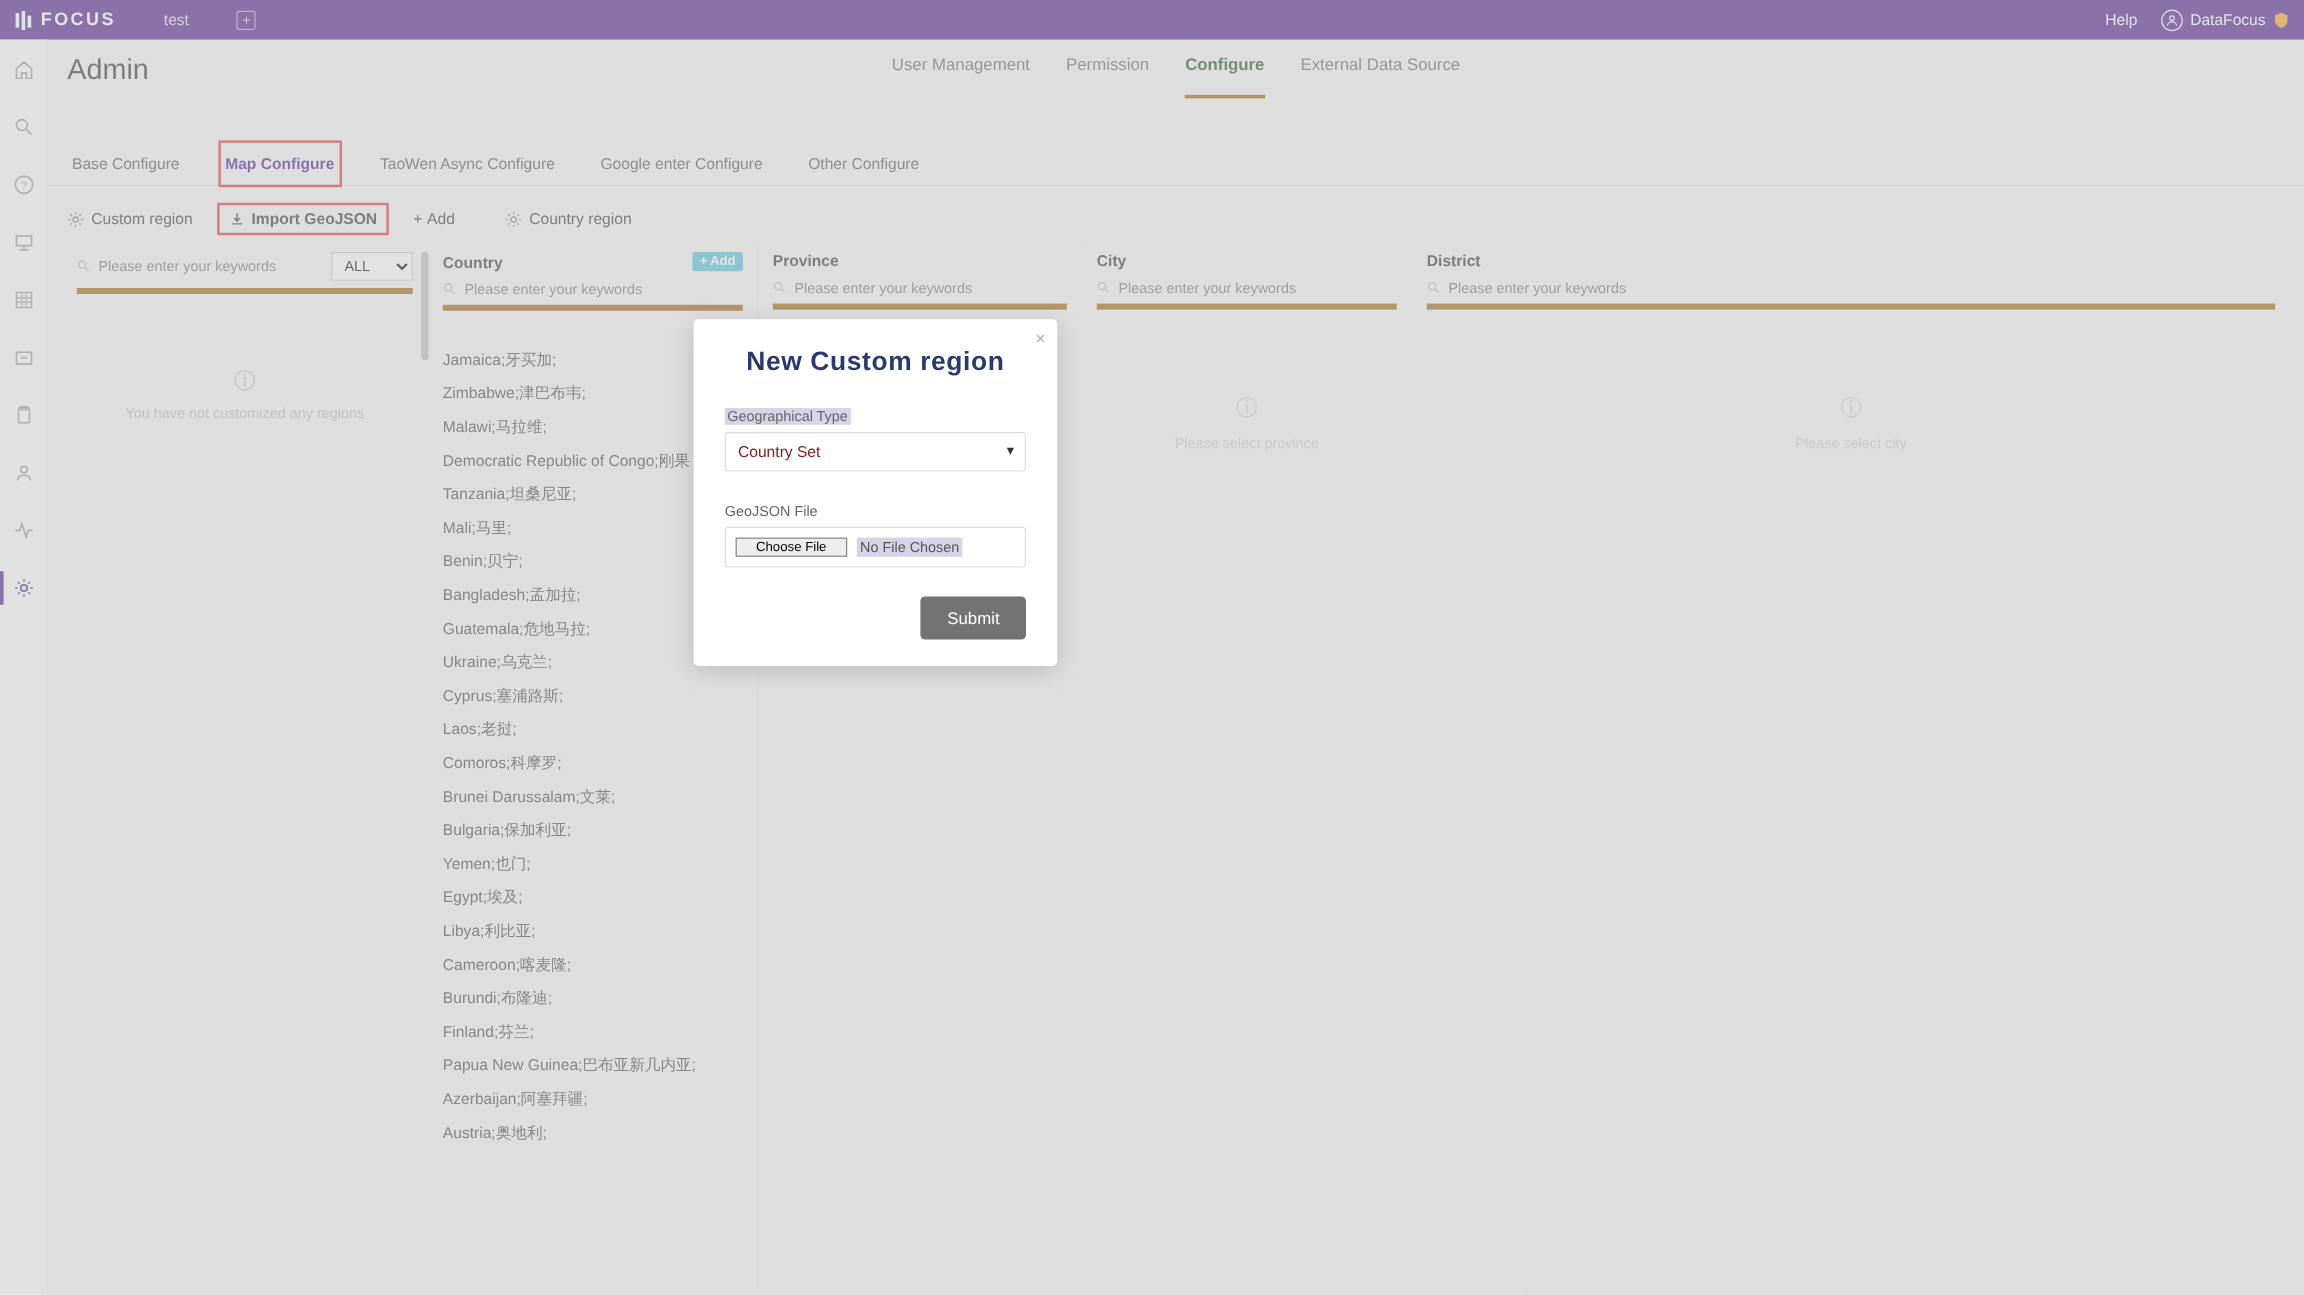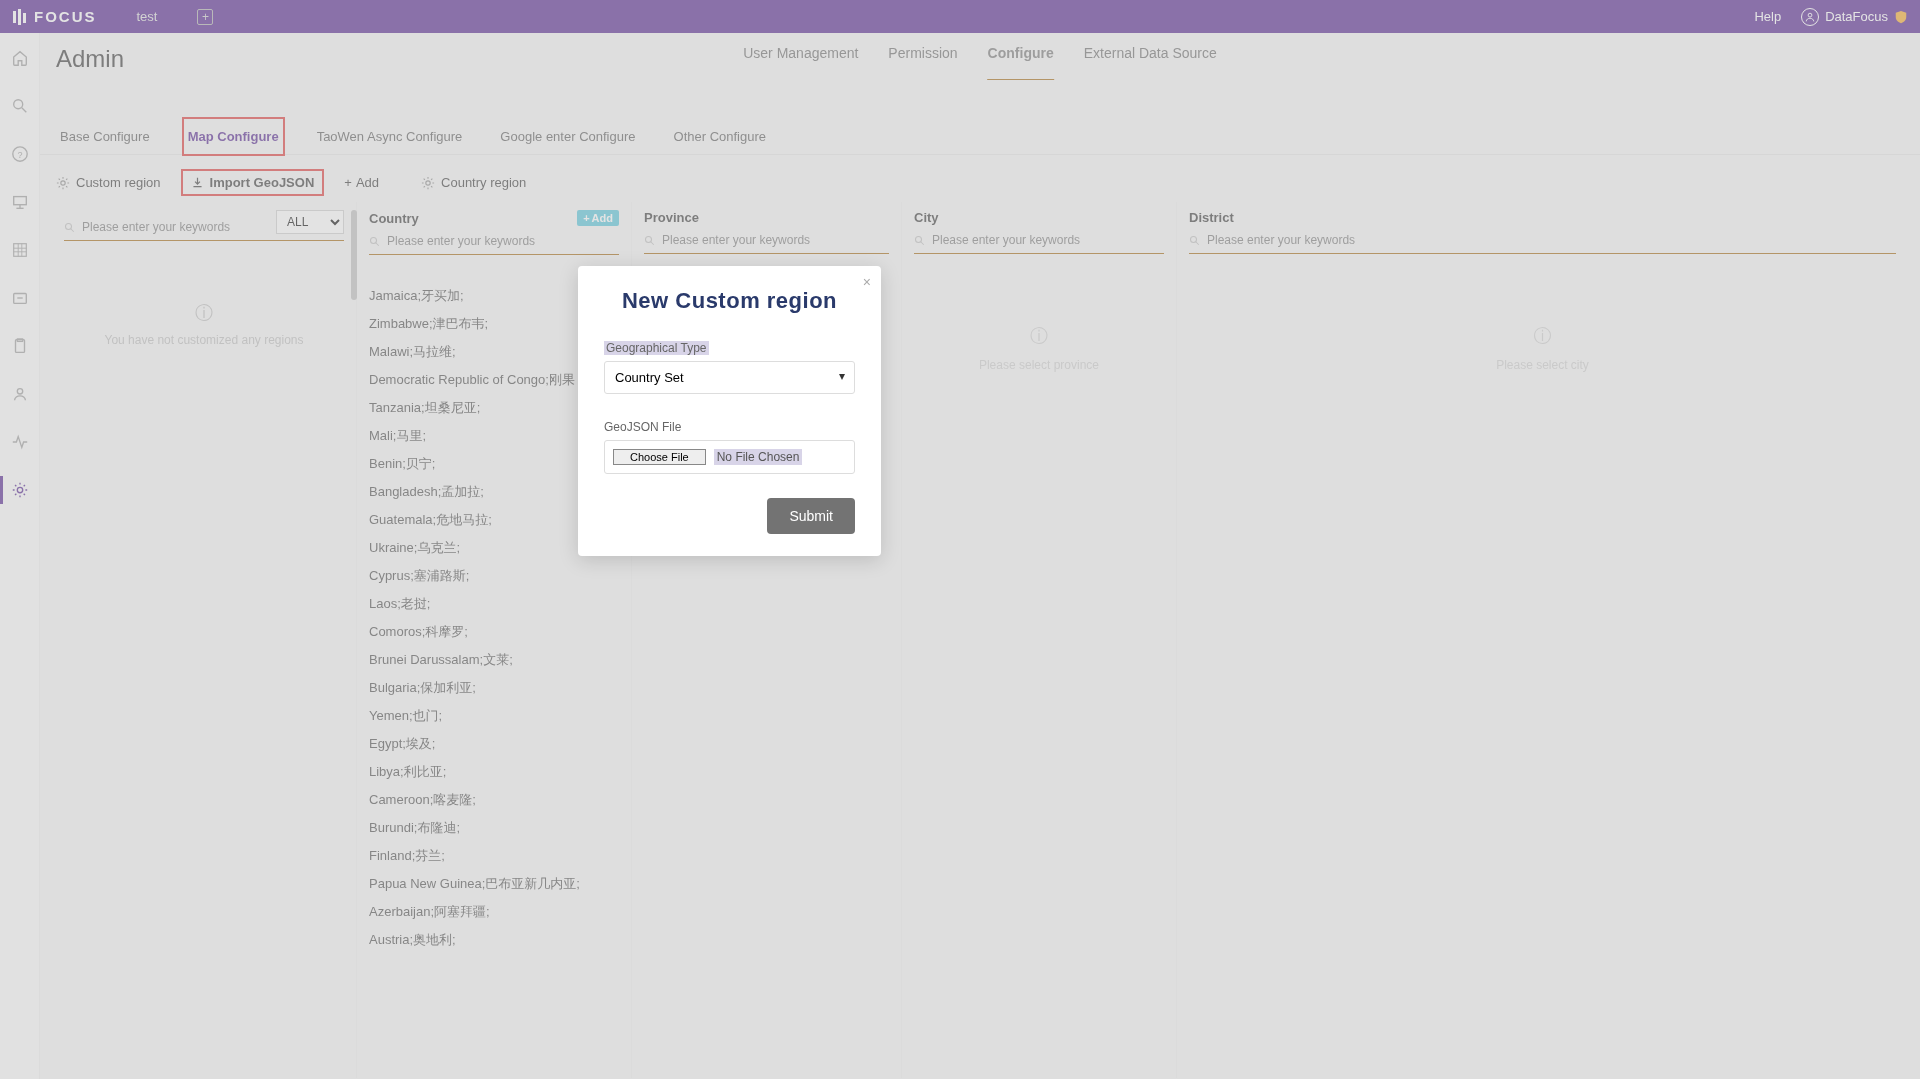--- a/index.html
+++ b/index.html
@@ -22,42 +22,42 @@
 .left-sidebar .side-icon { width: 18px; height: 18px; color: #999; cursor: pointer; }
 .left-sidebar .side-icon.active { color: #4c1b8b; }
 .left-sidebar .active-indicator { position: absolute; left: 0; width: 3px; height: 28px; background: #4c1b8b; }
 
 
 .main { position: absolute; left: 40px; top: 33px; right: 0; bottom: 0; }
 .admin-header { padding: 12px 16px 0; display: flex; align-items: flex-start; }
 .admin-title { font-size: 24px; color: #333; font-weight: 500; }
 .top-tabs { margin-left: auto; margin-right: auto; position: absolute; left: 50%; transform: translateX(-50%); top: 12px; display: flex; gap: 30px; font-size: 14px; color: #666; }
 .top-tabs .tab { padding-bottom: 18px; cursor: pointer; }
-.top-tabs .tab.active { color: #737373; font-weight: 600; border-bottom: 1px solid #a16207; }
+.top-tabs .tab.active { color: #14532d; font-weight: 600; border-bottom: 3px solid #a16207; }
 
 .sub-tabs { margin-top: 46px; padding: 0 16px; display: flex; gap: 30px; font-size: 13px; color: #555; border-bottom: 1px solid #e5e5e5; }
 .sub-tabs .stab { padding: 10px 4px; cursor: pointer; }
 .sub-tabs .stab.active { color: #4c1b8b; font-weight: 600; outline: 2px solid #d33; outline-offset: 0px; }
 
 .toolbar { padding: 16px 16px 8px; display: flex; align-items: center; gap: 22px; font-size: 13px; color: #333; }
 .toolbar .seg { display: flex; align-items: center; gap: 6px; font-weight: 400; }
 .toolbar .seg .gear { color: #888; }
 .toolbar .import-btn { display: flex; align-items: center; gap: 6px; padding: 4px 8px; outline: 2px solid #d33; cursor: pointer; font-weight: 600; }
 .toolbar .add-link { display: flex; align-items: center; gap: 4px; cursor: pointer; }
 
 .region-body { display: flex; padding: 0 12px; gap: 0; height: calc(100% - 170px); }
 .col { border-right: 1px solid #eee; padding: 8px 12px; min-width: 0; }
 .col-custom { width: 305px; }
 .col-country { width: 275px; position: relative; }
 .col-province { width: 270px; }
 .col-city { width: 275px; }
 .col-district { flex: 1; }
 
 .col-head { font-size: 13px; font-weight: 600; color: #333; margin-bottom: 8px; display: flex; align-items: center; justify-content: space-between; }
-.search-row { display: flex; align-items: flex-end; gap: 6px; font-size: 12px; color: #aaa; border-bottom: 1px solid #a16207; padding-bottom: 6px; }
+.search-row { display: flex; align-items: center; gap: 6px; font-size: 12px; color: #aaa; border-bottom: 5px solid #a16207; padding-bottom: 6px; }
 .search-row .mag { color: #bbb; }
 .search-row input { border: none; outline: none; background: transparent; font-size: 12px; flex: 1; color: #555; }
 
 .custom-area { text-align: center; color: #bbb; font-size: 12px; margin-top: 60px; }
 .custom-area .info-icon { font-size: 18px; margin-bottom: 8px; display:block; }
 
 .all-select { margin-left: auto; }
 .all-select select { font-size: 12px; padding: 3px 18px 3px 6px; border: 1px solid #ccc; background: #fff; }
 
 .add-btn { background: #4fc3d9; color: #fff; font-size: 11px; padding: 2px 6px; border-radius: 2px; cursor: pointer; display: flex; align-items: center; gap: 2px; }
@@ -70,21 +70,21 @@
 
 
 .overlay { position: absolute; inset: 0; background: rgba(200,200,200,0.5); }
 
 
 .modal { position: absolute; width: 303px; left: 578px; top: 266px; background: #fff; border-radius: 4px; padding: 22px 26px 22px; box-shadow: 0 4px 20px rgba(0,0,0,0.15); }
 .modal .close { position: absolute; right: 10px; top: 8px; color: #aaa; font-size: 14px; cursor: pointer; }
 .modal h2 { font-size: 22px; color: #2a3a6b; font-weight: 700; text-align: center; margin-bottom: 24px; letter-spacing: 0.5px; }
 .modal .label { font-size: 12px; color: #666; margin-bottom: 6px; display: block; }
 .modal .label.hl { background: #d8d4e8; display: inline-block; padding: 0 2px; }
-.modal select { width: 100%; padding: 8px 10px; border: 1px solid #ddd; border-radius: 3px; font-size: 13px; color: #000000; background: #fff; appearance: none; }
+.modal select { width: 100%; padding: 8px 10px; border: 1px solid #ddd; border-radius: 3px; font-size: 13px; color: #7f1d1d; background: #fff; appearance: none; }
 .modal .select-wrap { position: relative; margin-bottom: 26px; }
 .modal .select-wrap::after { content: "▾"; position: absolute; right: 10px; top: 8px; color: #333; pointer-events: none; font-size: 12px; }
 .modal .file-row { border: 1px solid #ddd; border-radius: 3px; padding: 8px 8px; display: flex; align-items: center; gap: 8px; font-size: 12px; }
 .modal .file-row .choose { border: 1px solid #888; padding: 1px 16px; font-size: 11px; background: #eee; cursor: pointer; }
 .modal .file-row .nofile { background: #d8d4e8; padding: 1px 3px; color: #555; }
 .modal .submit { margin-top: 24px; margin-left: auto; display: block; background: #737373; color: #fff; border: none; padding: 10px 22px; border-radius: 4px; font-size: 14px; cursor: pointer; }
 
 .col-country .drag-handle { position: absolute; left: -6px; top: 8px; width: 6px; height: 90px; background: #bcbcbc; border-radius: 3px; cursor: ew-resize; }
 
 svg { display: block; }

